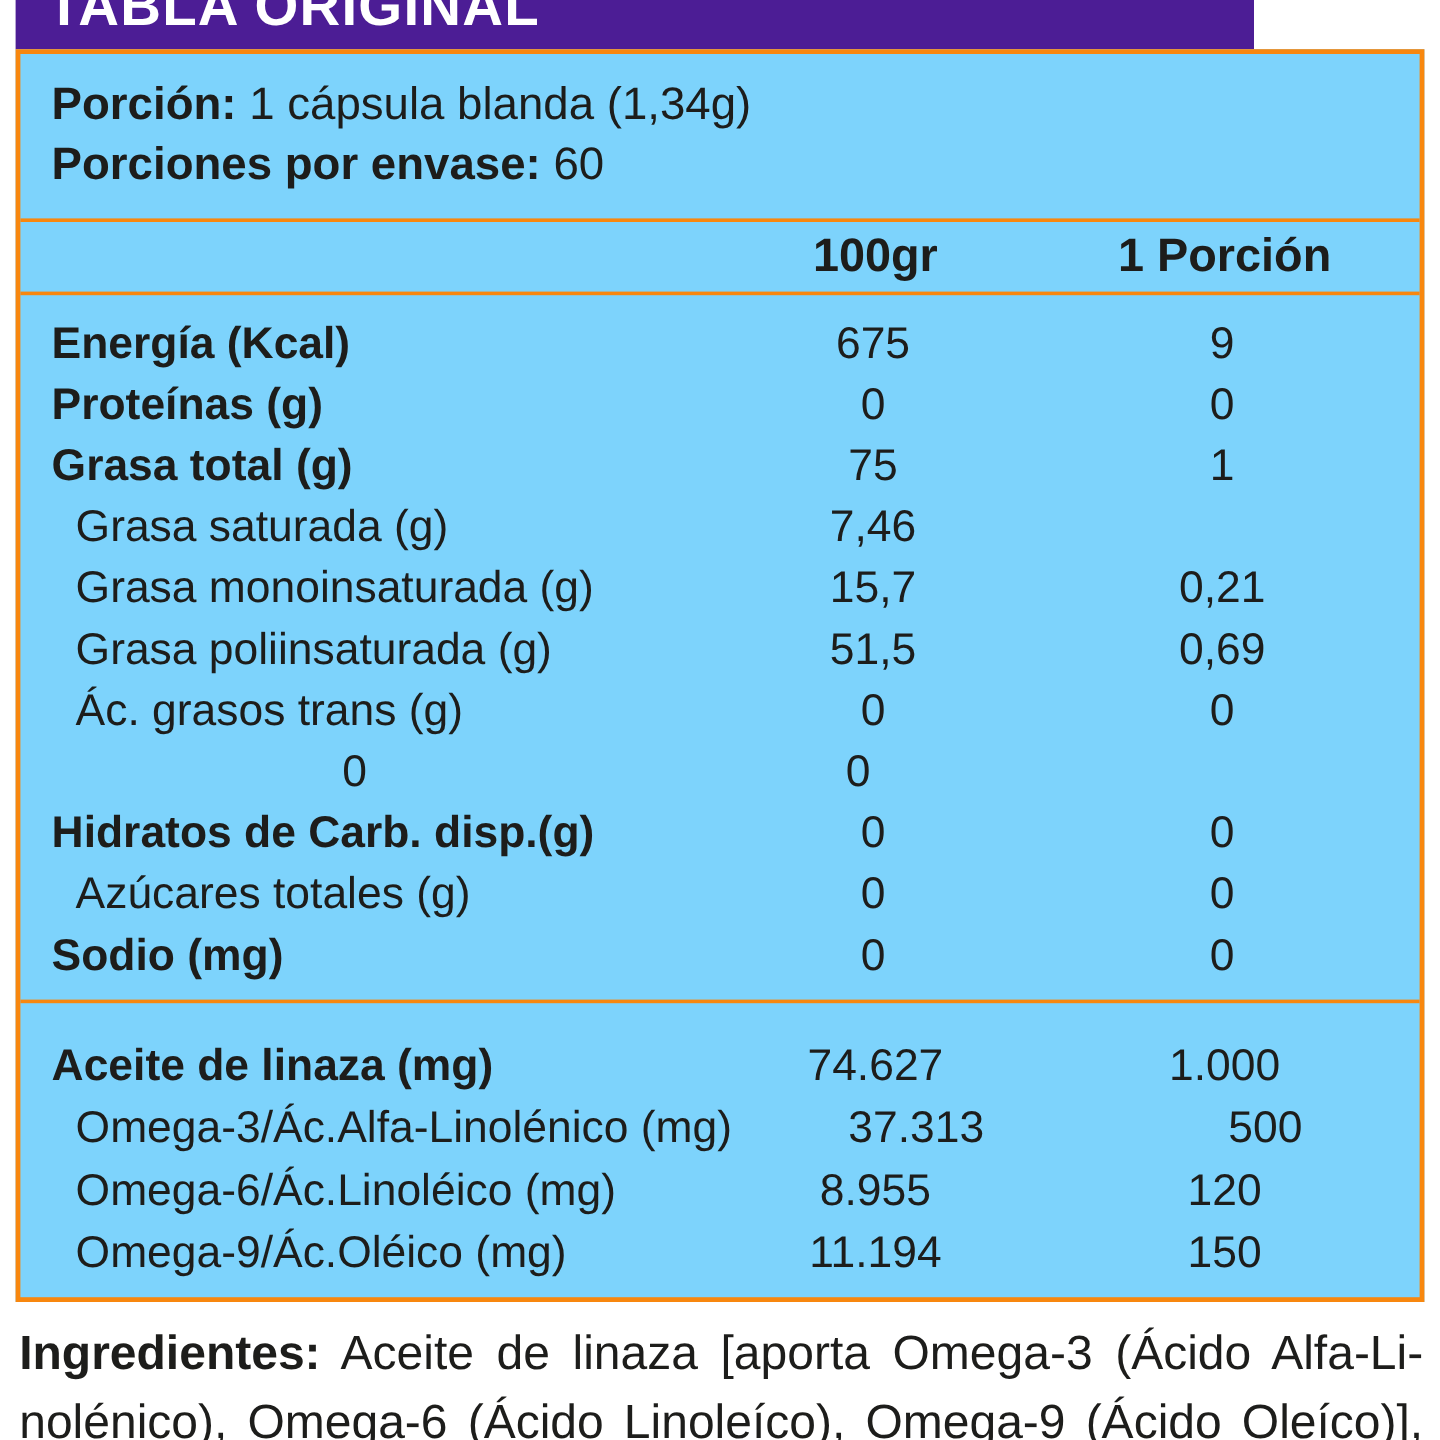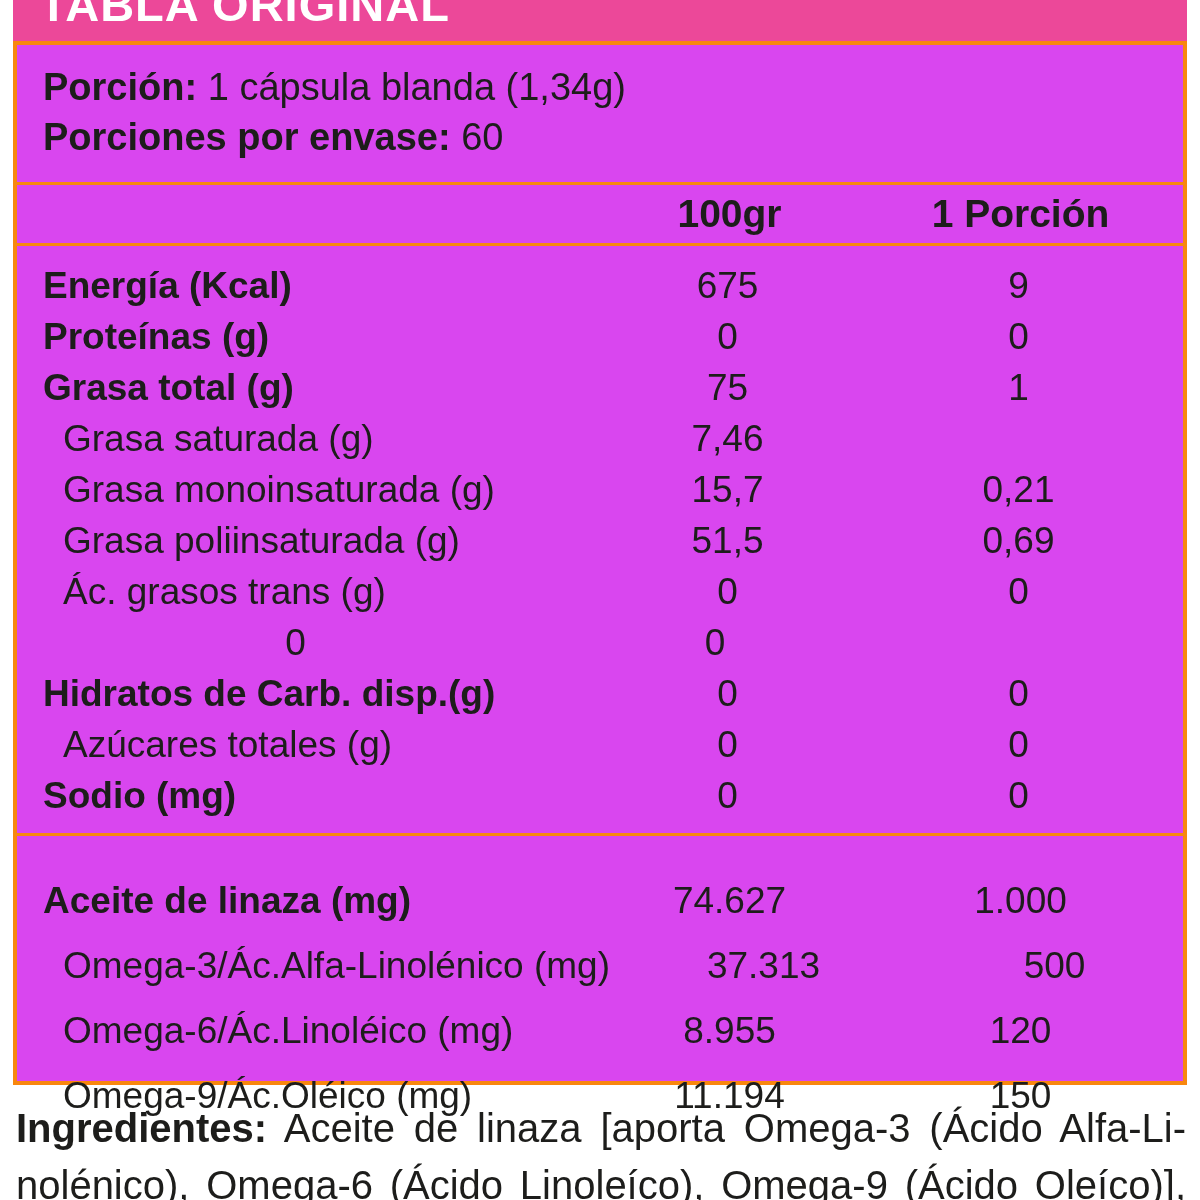--- a/index.html
+++ b/index.html
@@ -2,47 +2,47 @@
 <html><head>
 <meta charset="utf-8">
 <style>
   html,body{margin:0;padding:0;background:#ffffff;}
   .page{
     position:relative;width:1200px;height:1200px;background:#ffffff;
     overflow:hidden;font-family:"Liberation Sans",sans-serif;color:#1d1d1b;
   }
   
   .banner{
-    position:absolute;left:13px;top:0;width:1174px;height:41px;
-    background:#ec4899;overflow:hidden;
+    position:absolute;left:13px;top:0;width:1032px;height:41px;
+    background:#4c1d95;overflow:hidden;
   }
   .banner-title{
     position:absolute;left:26px;top:-19px;font-size:47px;font-weight:bold;
     color:#ffffff;letter-spacing:1px;line-height:1;white-space:nowrap;
   }
   
   .tabla{
     position:absolute;left:13px;top:41px;width:1174px;height:1044px;
-    box-sizing:border-box;border:4px solid #f8870e;background:#d946ef;
+    box-sizing:border-box;border:4px solid #f8870e;background:#7dd3fc;
   }
   .serving{padding:17px 20px 0 26px;height:120px;}
   .serving-line{font-size:38px;line-height:50px;white-space:nowrap;}
   .serving-line b{font-weight:bold;}
   .sep{border-top:3px solid #f8870e;}
   .grid-row{
     display:grid;grid-template-columns:1fr 235px 300px;align-items:center;gap:36px;
   }
   .header-row{height:58px;}
   .header-row .colhead{
     font-weight:bold;font-size:39px;text-align:center;
   }
   .header-row .colhead.last{padding-right:25px;}
   .body{padding:14px 2px 12px 0;}
   .row{height:51px;font-size:37px;}
-  .section2 .row{height:52px;margin-top:13px;}
+  .section2 .row{height:52px;}
   .row .lbl{padding-left:26px;white-space:nowrap;}
   .row .lbl.bold{font-weight:bold;}
   .row .lbl.indent{padding-left:46px;}
   .row .val{text-align:center;white-space:nowrap;}
   .row .val.last{padding-right:25px;}
   .section2{padding-top:26px;}
   
   .ingredients{
     position:absolute;left:16px;top:1100px;width:1170px;
     font-size:40px;line-height:57px;color:#1d1d1b;

